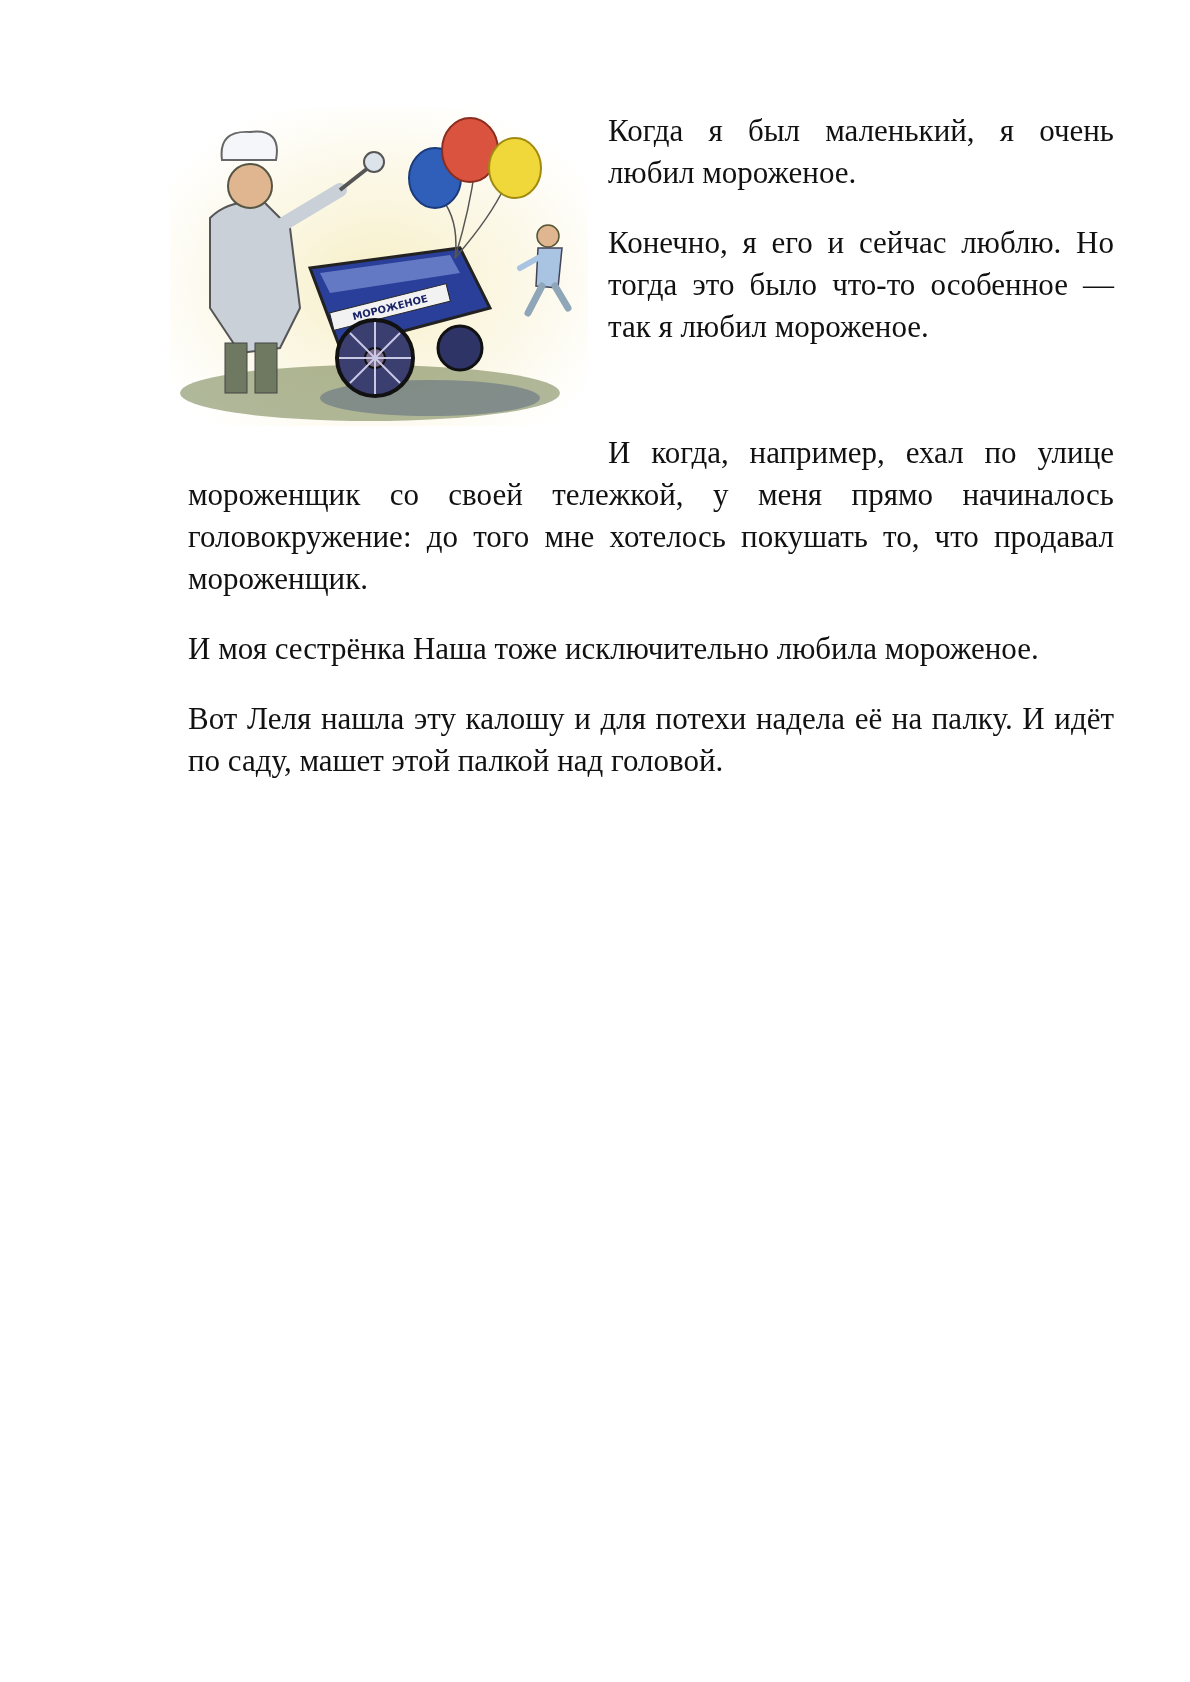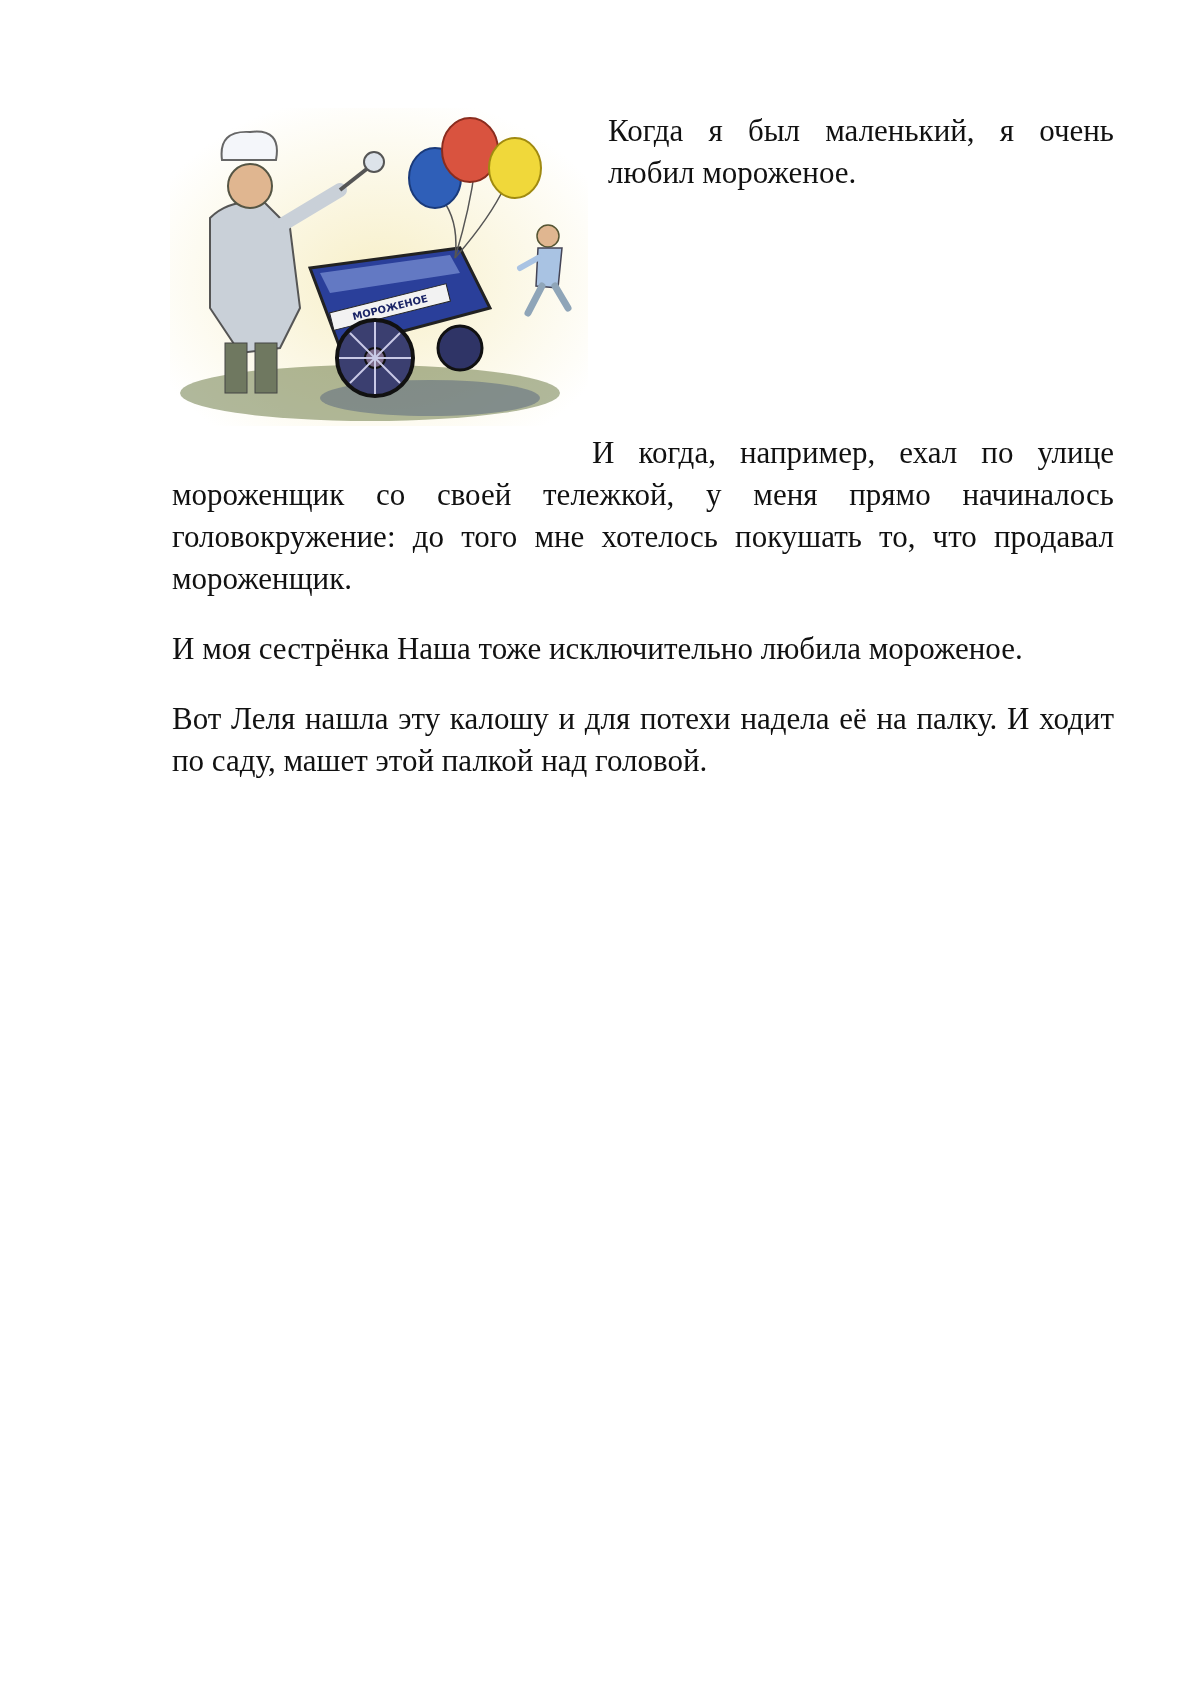--- a/index.html
+++ b/index.html
@@ -3,21 +3,21 @@
   <meta charset="utf-8">
   <style>
     html, body { margin: 0; padding: 0; background: #ffffff; }
     body { width: 1190px; height: 1682px; position: relative; overflow: hidden; }
     .page {
       position: absolute; left: 172px; top: 110px; width: 942px;
       font-family: "Liberation Serif", "DejaVu Serif", serif;
       font-size: 31px; line-height: 42px; color: #111;
       text-align: justify;
     }
-    .p { margin: 0 0 28px 0; }
+    .p { margin: 0 0 28px 16px; }
     .illus {
       float: left; width: 418px; height: 318px; margin: -2px 20px 6px -2px;
       position: relative;
     }
     .illus svg { width: 100%; height: 100%; display: block; }
   </style>
 </head>
 <body>
 
 <div class="page">
@@ -73,16 +73,17 @@
 
       <circle cx="378" cy="128" r="11" fill="#e0b690" stroke="#553" stroke-width="1.5"></circle>
       <path d="M368 140 L392 140 L388 180 L366 178 Z" fill="#a9c3e3" stroke="#445" stroke-width="1.5"></path>
       <line x1="368" y1="150" x2="350" y2="160" stroke="#a9c3e3" stroke-width="6" stroke-linecap="round"></line>
       <line x1="372" y1="178" x2="358" y2="205" stroke="#8fa5b8" stroke-width="7" stroke-linecap="round"></line>
       <line x1="385" y1="178" x2="398" y2="200" stroke="#8fa5b8" stroke-width="7" stroke-linecap="round"></line>
     </svg>
   </div>
 
   <p class="p">Когда я был маленький, я очень любил мороженое.</p>
+  <p class="p">Конечно, я его и сейчас люблю. Но тогда это было что-то особенное — так я любил мороженое.</p>
   <p class="p" style="clear:both; text-indent: 420px; font-family: Liberation Serif, serif;">И когда, например, ехал по улице мороженщик со своей тележкой, у меня прямо начиналось головокружение: до того мне хотелось покушать то, что продавал мороженщик.</p>
   <p class="p">И моя сестрёнка Наша тоже исключительно любила мороженое.</p>
-  <p class="p">Вот Леля нашла эту калошу и для потехи надела её на палку. И ходит по саду, машет этой палкой над головой.</p>
+  <p class="p">Вот Леля нашла эту калошу и для потехи надела её на палку. И идёт по саду, машет этой палкой над головой.</p>
 </div>
 
 </body></html>

